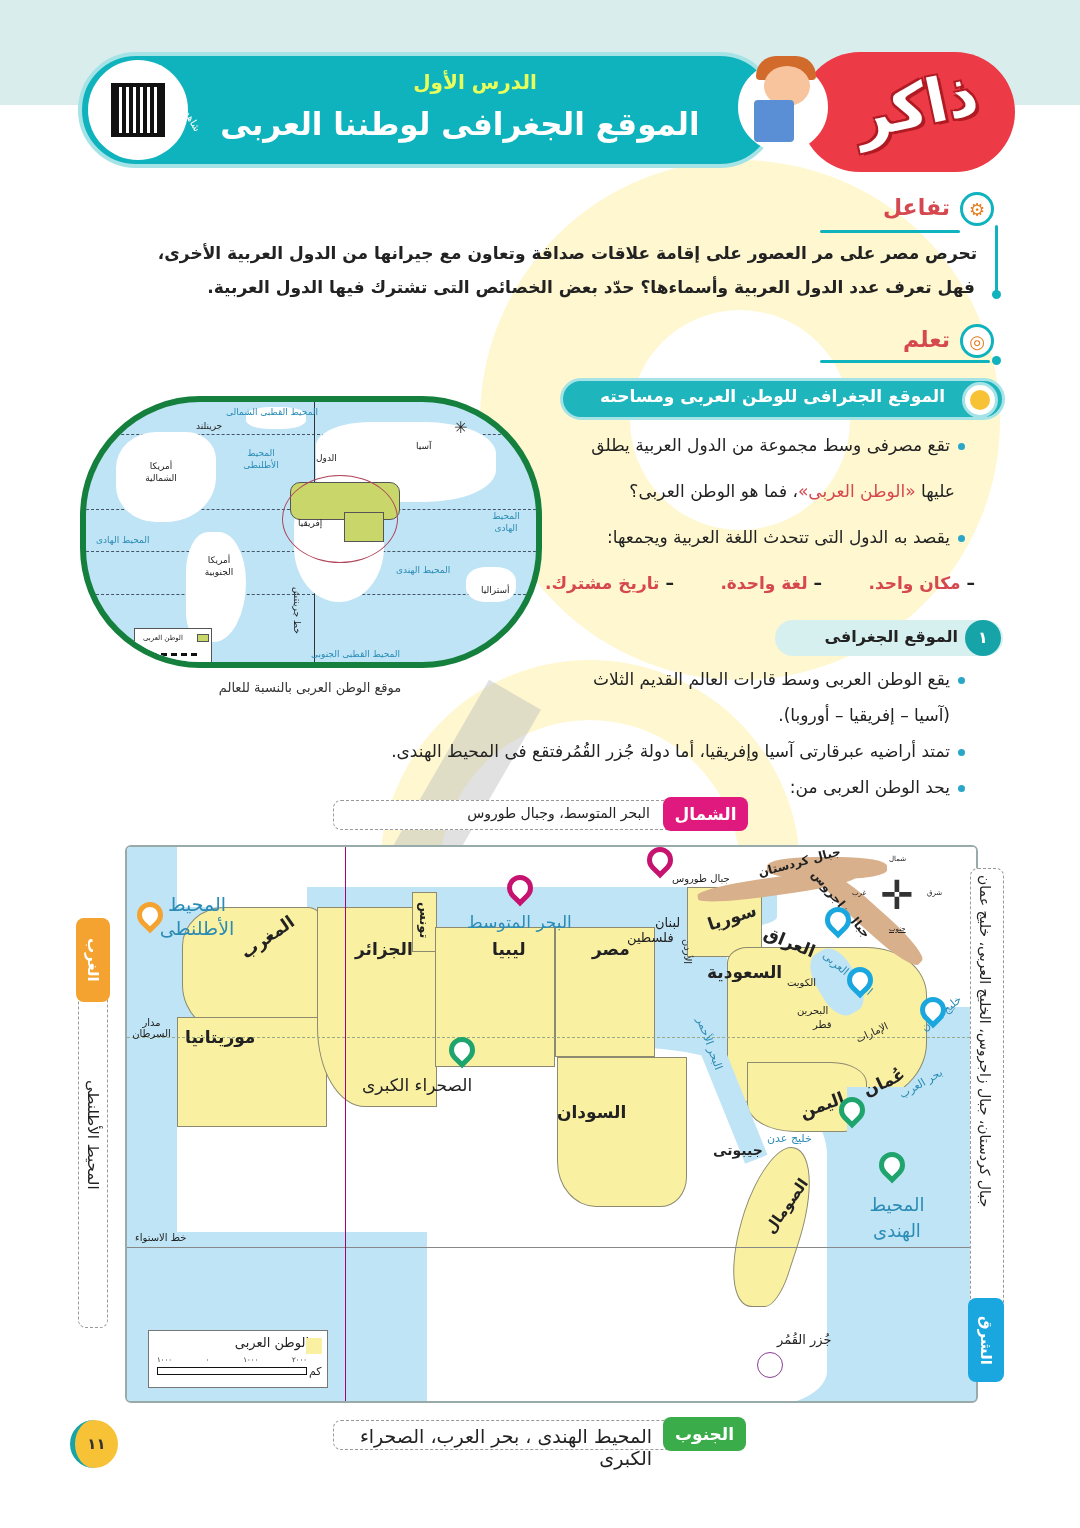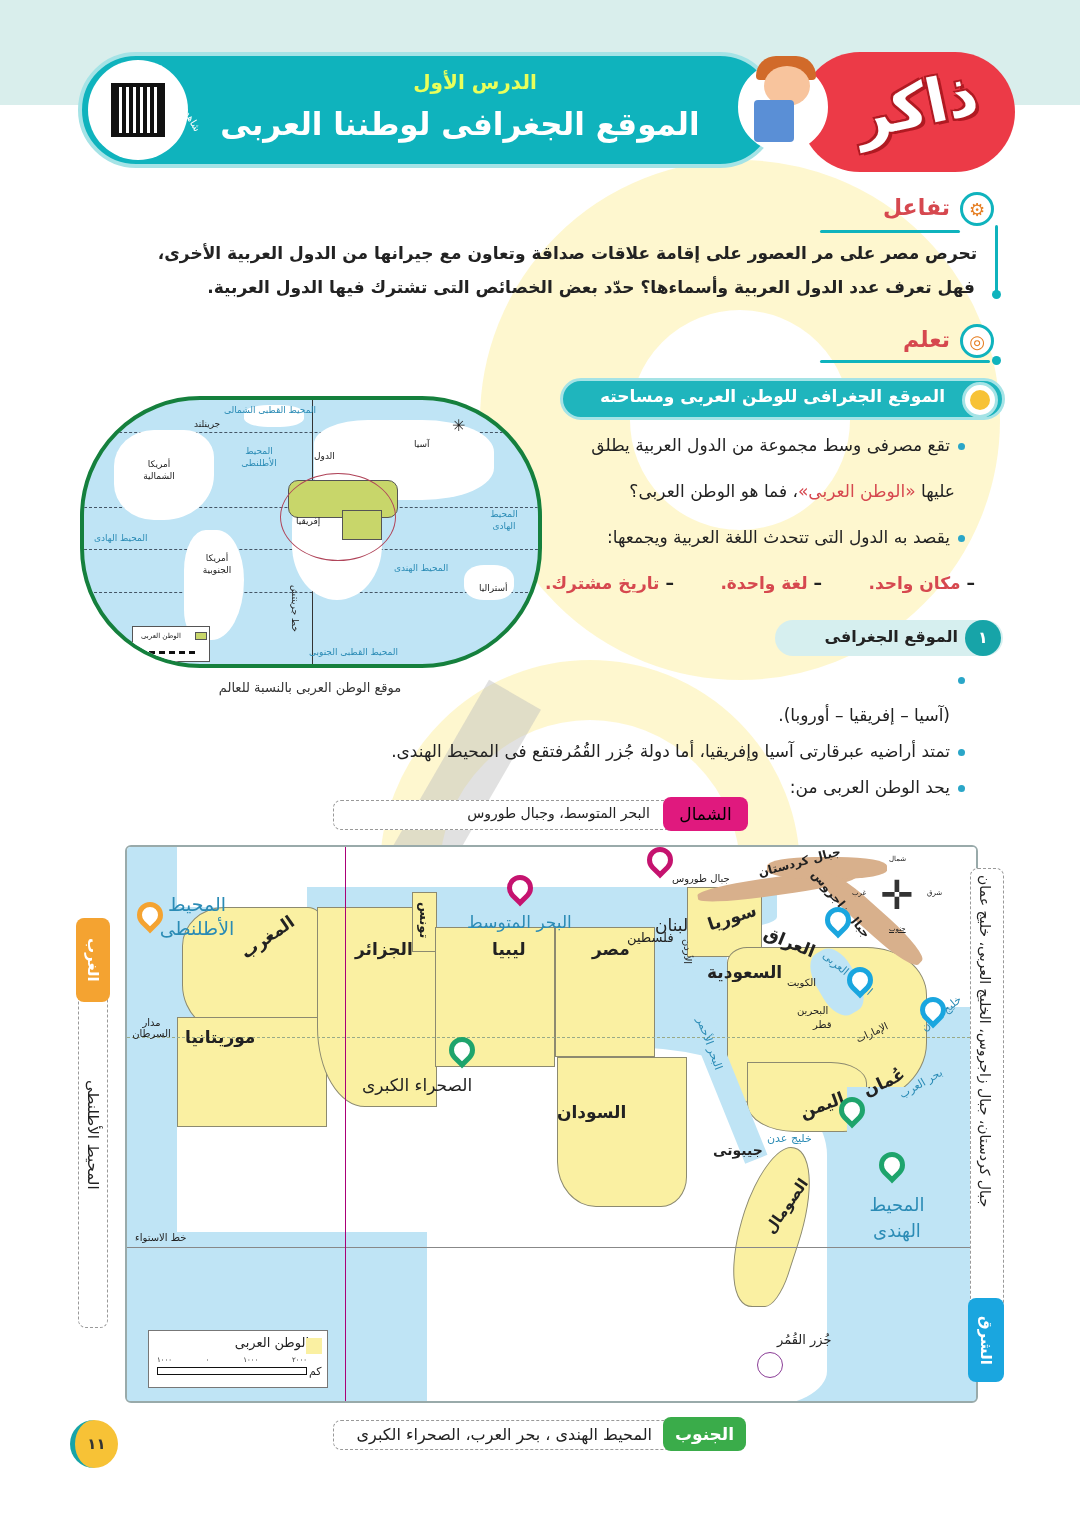--- a/index.html
+++ b/index.html
@@ -40,37 +40,37 @@
   .subpill{left:560px;top:378px;width:445px;height:42px;border-radius:21px;background:#1fb5bd;border:3px solid #a5e3e6;}
   .subpill-txt{left:575px;top:386px;width:370px;text-align:right;font-size:17px;font-weight:bold;color:#fff;}
   .sub-dot{left:962px;top:382px;width:36px;height:36px;border-radius:50%;background:#fff;border:3px solid #a5e3e6;}
   .sub-dot-in{left:970px;top:390px;width:20px;height:20px;border-radius:50%;background:#f7c236;}
 
   .bullet{font-size:17px;line-height:34px;white-space:nowrap;color:#222;}
   .dot{display:inline-block;width:7px;height:7px;border-radius:50%;background:#2aa6c8;margin-left:8px;vertical-align:middle;}
   .red{color:#d6484f;}
 
   
-  .wmap{left:80px;top:396px;width:462px;height:272px;border-radius:120px;background:#bfe4f5;border:4px solid #15803d;overflow:hidden;}
+  .wmap{left:80px;top:396px;width:462px;height:272px;border-radius:120px;background:#bfe4f5;border:6px solid #15803d;overflow:hidden;}
   .wmap .lat{position:absolute;left:0;width:100%;border-top:1px dashed #456;}
   .wmap .gren{position:absolute;top:0;height:100%;left:228px;border-left:1px solid #333;}
   .land{position:absolute;background:#fff;}
   .arab{position:absolute;background:#c8d66a;border:1px solid #555;}
   .lbl{position:absolute;font-size:9px;color:#222;white-space:nowrap;text-align:center;line-height:12px;}
   .lbl.sea{color:#2a8bb5;}
   .wcap{left:160px;top:680px;width:300px;text-align:center;font-size:13px;color:#333;}
 
   
   .sub1-pill{left:775px;top:620px;width:228px;height:36px;border-radius:18px;background:#d6efef;}
   .sub1-num{left:965px;top:620px;width:36px;height:36px;border-radius:50%;background:#17a4a8;color:#fff;font-weight:bold;text-align:center;line-height:36px;font-size:16px;}
   .sub1-txt{left:790px;top:627px;width:168px;text-align:right;font-size:16px;font-weight:bold;}
 
   
   .bbox{border:1px dashed #999;border-radius:8px;background:#fff;}
-  .tagN{background:#e0197e;color:#000000;font-weight:normal;font-size:17px;border-radius:8px;text-align:center;}
+  .tagN{background:#e0197e;color:#ffffff;font-weight:bold;font-size:17px;border-radius:8px;text-align:center;}
   .tagS{background:#3aac4a;color:#fff;font-weight:bold;font-size:17px;border-radius:8px;text-align:center;}
   .tagW{background:#f4a331;color:#fff;font-weight:bold;font-size:17px;border-radius:8px;}
   .tagE{background:#1aa6df;color:#fff;font-weight:bold;font-size:17px;border-radius:8px;}
   .vtxt{writing-mode:vertical-rl;font-size:15px;white-space:nowrap;color:#222;}
 
   
   .bmap{left:125px;top:845px;width:853px;height:558px;background:#bfe4f5;border:2px solid #9aa;border-radius:6px;overflow:hidden;}
   .yl{position:absolute;background:#faf0a2;border:1px solid #8c8a70;}
   .wt{position:absolute;background:#fff;}
   .brown{position:absolute;background:#d8b08c;border-radius:40%;}
@@ -177,21 +177,21 @@
   </div>
   <div class="lbl" style="left:368px;top:20px;font-size:16px;">✳</div>
 </div>
 <div class="abs wcap">موقع الوطن العربى بالنسبة للعالم</div>
 
 <div class="abs sub1-pill"></div>
 <div class="abs sub1-num">١</div>
 <div class="abs sub1-txt">الموقع الجغرافى</div>
 
 <div class="abs bullet" style="left:490px;top:662px;width:475px;text-align:right;">
-  <span class="dot"></span>
+  <span class="dot"></span><span>يقع الوطن العربى وسط قارات العالم القديم الثلاث</span>
 </div>
 <div class="abs bullet" style="left:550px;top:698px;width:400px;text-align:right;">(آسيا – إفريقيا – أوروبا).</div>
 <div class="abs bullet" style="left:330px;top:734px;width:635px;text-align:right;">
   <span class="dot"></span><span>تمتد أراضيه عبرقارتى آسيا وإفريقيا، أما دولة جُزر القُمُرفتقع فى المحيط الهندى.</span>
 </div>
 <div class="abs bullet" style="left:700px;top:770px;width:265px;text-align:right;">
   <span class="dot"></span><span>يحد الوطن العربى من:</span>
 </div>
 
 <div class="abs bbox" style="left:333px;top:800px;width:415px;height:30px;"></div>
@@ -234,21 +234,21 @@
   <div class="mlbl" style="left:110px;top:80px;transform:rotate(-35deg);">المغرب</div>
   <div class="mlbl" style="left:228px;top:92px;">الجزائر</div>
   <div class="mlbl s" style="left:290px;top:55px;writing-mode:vertical-rl;font-size:13px;font-weight:bold;">تونس</div>
   <div class="mlbl" style="left:365px;top:92px;">ليبيا</div>
   <div class="mlbl" style="left:465px;top:92px;">مصر</div>
   <div class="mlbl" style="left:58px;top:180px;">موريتانيا</div>
   <div class="mlbl" style="left:430px;top:255px;">السودان</div>
   <div class="mlbl" style="left:580px;top:115px;">السعودية</div>
   <div class="mlbl" style="left:580px;top:60px;transform:rotate(-18deg);">سوريا</div>
   <div class="mlbl" style="left:636px;top:85px;transform:rotate(22deg);">العراق</div>
-  <div class="mlbl s" style="left:528px;top:68px;font-size:17px;text-align:right;">لبنان</div>
+  <div class="mlbl s" style="left:528px;top:68px;font-size:13px;text-align:right;">لبنان</div>
   <div class="mlbl s" style="left:500px;top:83px;font-size:13px;">فلسطين</div>
   <div class="mlbl s" style="left:555px;top:92px;writing-mode:vertical-rl;">الأردن</div>
   <div class="mlbl s" style="left:660px;top:130px;">الكويت</div>
   <div class="mlbl s" style="left:670px;top:158px;">البحرين</div>
   <div class="mlbl s" style="left:686px;top:172px;">قطر</div>
   <div class="mlbl s" style="left:728px;top:180px;transform:rotate(-25deg);">الإمارات</div>
   <div class="mlbl" style="left:735px;top:225px;transform:rotate(-25deg);">عُمان</div>
   <div class="mlbl" style="left:672px;top:248px;transform:rotate(-20deg);">اليمن</div>
   <div class="mlbl" style="left:586px;top:295px;font-size:14px;">جيبوتى</div>
   <div class="mlbl" style="left:628px;top:350px;transform:rotate(-55deg);font-size:15px;">الصومال</div>
@@ -307,15 +307,15 @@
 <div class="abs vtxt" style="left:84px;top:1080px;">المحيط الأطلنطى</div>
 
 <div class="abs bbox" style="left:970px;top:868px;width:34px;height:510px;"></div>
 <div class="abs tagE" style="left:968px;top:1298px;width:36px;height:84px;display:flex;align-items:center;justify-content:center;">
   <span class="vtxt" style="color:#fff;font-weight:bold;">الشرق</span>
 </div>
 <div class="abs vtxt" style="left:977px;top:875px;font-size:14px;">جبال كردستان، جبال زاجروس، الخليج العربى، خليج عمان</div>
 
 <div class="abs bbox" style="left:333px;top:1420px;width:413px;height:30px;"></div>
 <div class="abs tagS" style="left:663px;top:1417px;width:83px;height:34px;line-height:34px;">الجنوب</div>
-<div class="abs" style="left:340px;top:1425px;width:312px;font-size:16px;">المحيط الهندى ، بحر العرب، الصحراء الكبرى</div>
+<div class="abs" style="left:340px;top:1425px;width:312px;font-size:19px;">المحيط الهندى ، بحر العرب، الصحراء الكبرى</div>
 
 <div class="abs pg">١١</div>
 
 </body></html>

